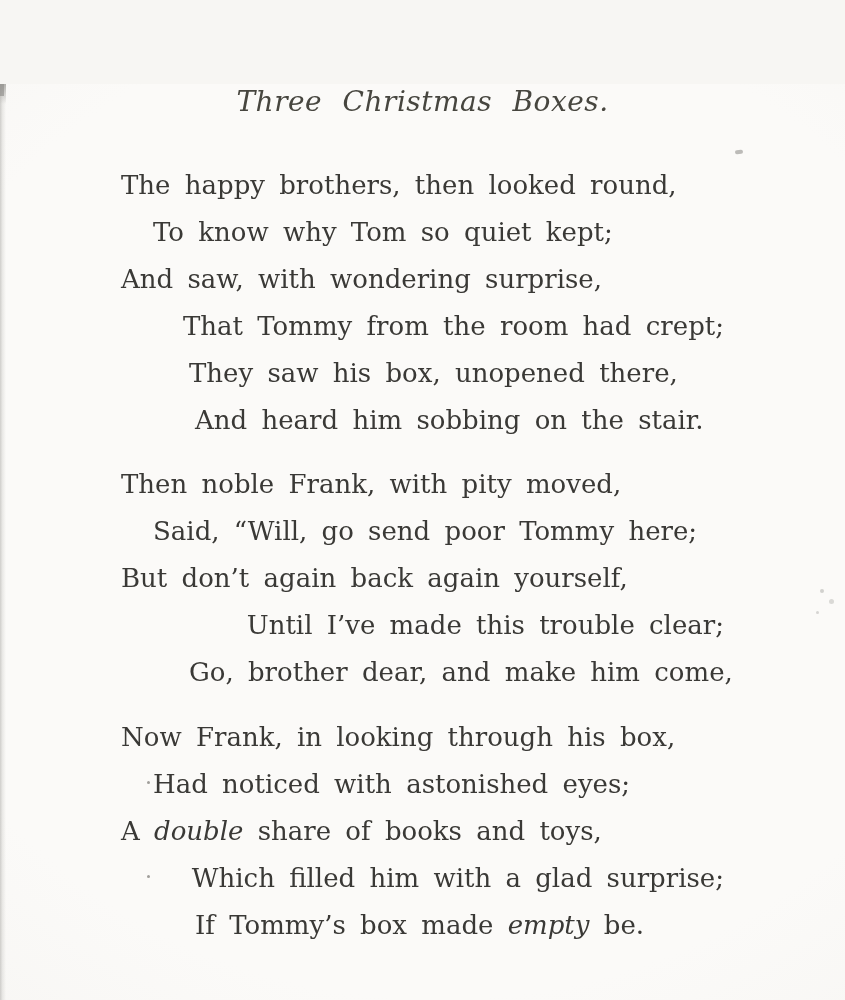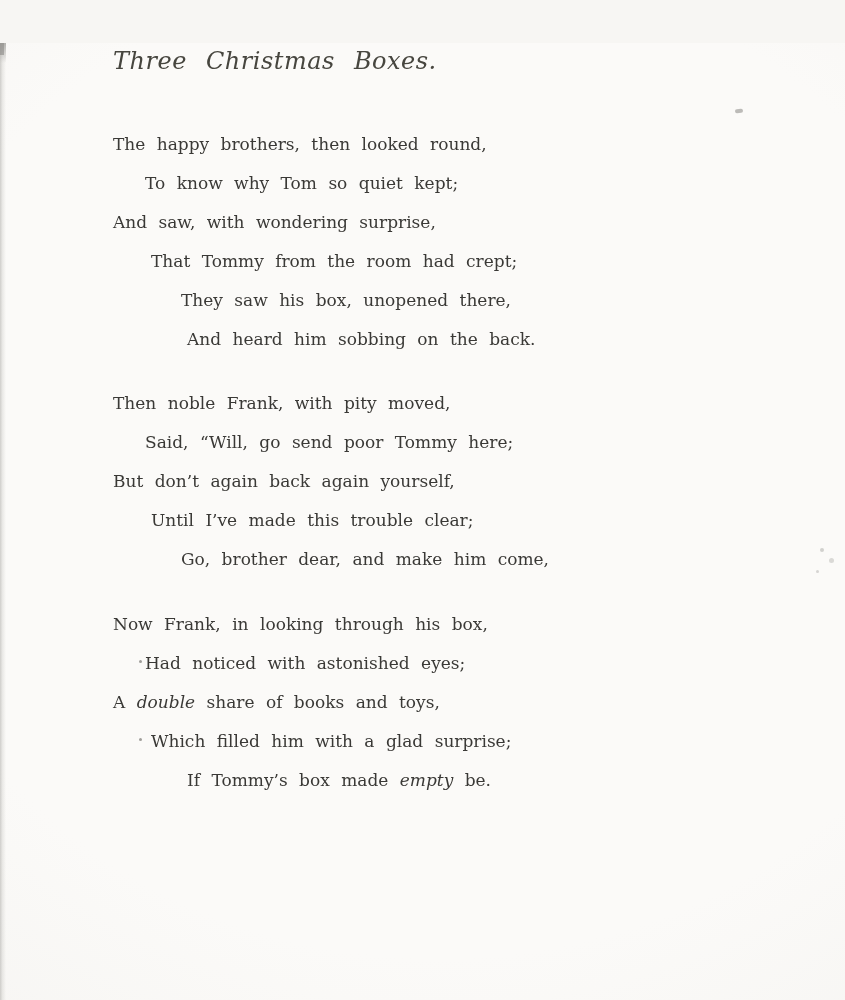--- a/index.html
+++ b/index.html
@@ -38,47 +38,48 @@
   .speck.s-right1 { left: 820px; top: 505px; width: 4px; height: 4px; background: rgba(168,167,163,.5); }
   .speck.s-right2 { left: 829px; top: 515px; width: 5px; height: 5px; background: rgba(178,177,173,.45); }
   .speck.s-right3 { left: 816px; top: 527px; width: 3px; height: 3px; background: rgba(168,167,163,.45); }
 
   .page {
     position: relative;
     padding: 0 113px;
     color: #3a3936;
   }
   .title {
-    margin: 43px 0 0 0;
-    font-size: 24px;
+    margin: 84px 0 0 0;
+    font-size: 28px;
     font-weight: normal;
     font-style: italic;
     line-height: 36px;
+    text-align: center;
     letter-spacing: 0.5px;
     word-spacing: 11px;
     color: #47463f;
   }
   .stanza {
     margin: 0;
   }
   .stanza.first  { margin-top: 46px; }
   .stanza.second { margin-top: 25px; }
   .stanza.third  { margin-top: 26px; }
   .line {
     position: relative;
-    margin: 0;
-    font-size: 17px;
+    margin: 8px;
+    font-size: 26px;
     line-height: 39px;
     word-spacing: 6px;
     white-space: nowrap;
     color: #3a3936;
   }
   .i0 { padding-left: 0; }
   .i1 { padding-left: 32px; }
-  .i2 { padding-left: 38px; }
+  .i2 { padding-left: 38px; text-align: right; }
   .i3 { padding-left: 68px; }
   .i4 { padding-left: 74px; }
   .it { font-style: italic; }
   
   .dotted::before {
     content: "";
     position: absolute;
     left: 26px;
     top: 16px;
     width: 3px;
@@ -102,21 +103,21 @@
   <div class="page">
 
     <h1 class="title">Three Christmas Boxes.</h1>
 
     <div class="stanza first">
       <p class="line i0">The happy brothers, then looked round,</p>
       <p class="line i1">To know why Tom so quiet kept;</p>
       <p class="line i0">And saw, with wondering surprise,</p>
       <p class="line i2">That Tommy from the room had crept;</p>
       <p class="line i3">They saw his box, unopened there,</p>
-      <p class="line i4">And heard him sobbing on the back.</p>
+      <p class="line i4">And heard him sobbing on the stair.</p>
     </div>
 
     <div class="stanza second">
       <p class="line i0">Then noble Frank, with pity moved,</p>
       <p class="line i1">Said, “Will, go send poor Tommy here;</p>
       <p class="line i0">But don’t again back again yourself,</p>
       <p class="line i2">Until I’ve made this trouble clear;</p>
       <p class="line i3">Go, brother dear, and make him come,</p>
     </div>
 

